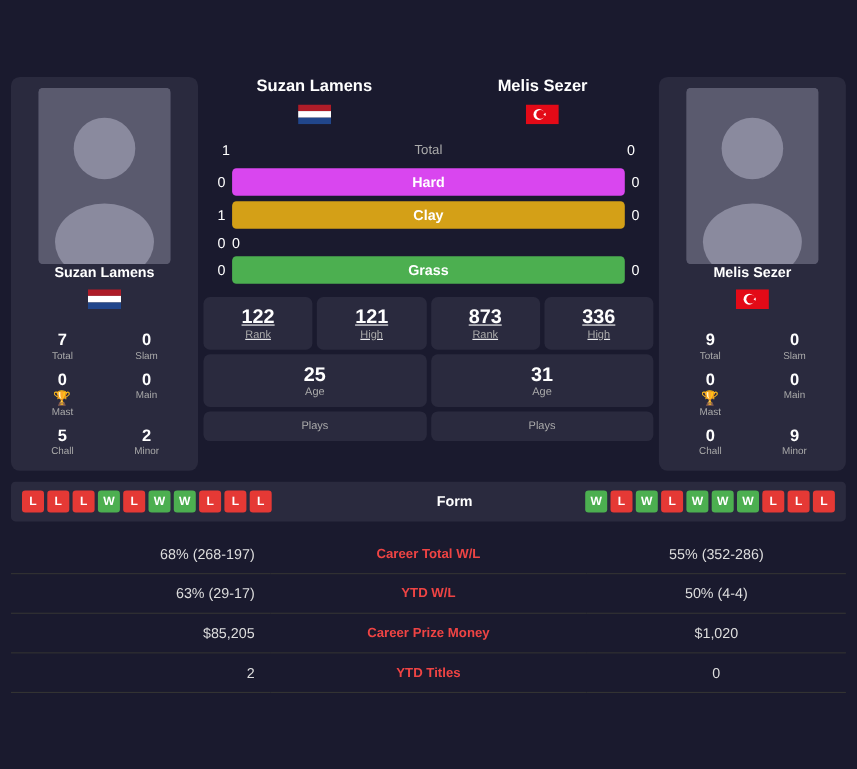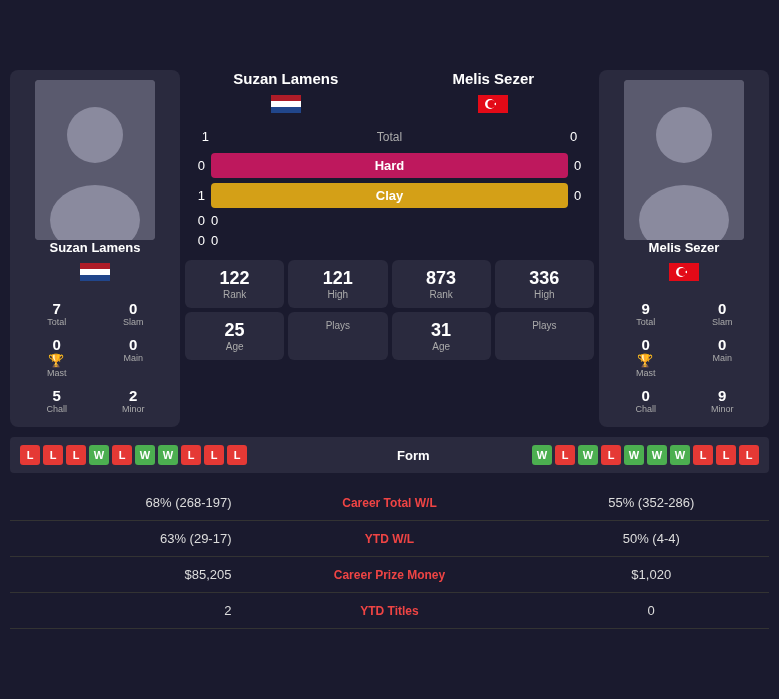--- a/index.html
+++ b/index.html
@@ -82,21 +82,21 @@
     }
     .surf-badge {
       flex: 1;
       text-align: center;
       padding: 5px 4px;
       border-radius: 4px;
       font-size: 13px;
       font-weight: bold;
       color: #fff;
     }
-    .surf-badge.hard { background: #be185d; }
+    .surf-badge.hard { background: #d946ef; }
     .surf-badge.clay { background: #d4a017; }
     .surf-badge.indoor { background: #5b9bd5; }
     .surf-badge.grass { background: #4caf50; }
 
     
     .player-info-card {
       background: #2a2a3e;
       border-radius: 8px;
       padding: 10px;
       display: flex;
@@ -198,28 +198,30 @@
 
     
     .rh-box {
       background: #2a2a3e;
       border-radius: 6px;
       padding: 8px;
       display: flex;
       flex-direction: column;
       align-items: center;
       flex: 1;
+      text-decoration: underline;
     }
     .rh-val { font-size: 18px; font-weight: bold; color: #fff; }
     .rh-label { font-size: 10px; color: #aaa; text-align: right; }
 
     .age-plays-section {
       display: flex;
       gap: 4px;
       width: 100%;
+      flex-direction: column;
     }
     .ap-box {
       background: #2a2a3e;
       border-radius: 6px;
       padding: 8px;
       display: flex;
       flex-direction: column;
       align-items: center;
       flex: 1;
     }
@@ -332,20 +334,21 @@
           <span class="surf-right-val">0</span>
         </div>
 
         <div class="surf-row">
           <span class="surf-left-val">0</span>
           <span class="surf-right-val">0</span>
         </div>
 
         <div class="surf-row">
           <span class="surf-left-val">0</span>
+          <span class="surf-badge grass">Grass</span>
           <span class="surf-right-val">0</span>
         </div>
       </div>
 
       <div style="display:flex;gap:4px;width:100%;margin-top:8px;">
 
         <div style="flex:1;display:flex;flex-direction:column;gap:4px;">
           <div class="rh-section">
             <div class="rh-box">
               <span class="rh-val">122</span>

